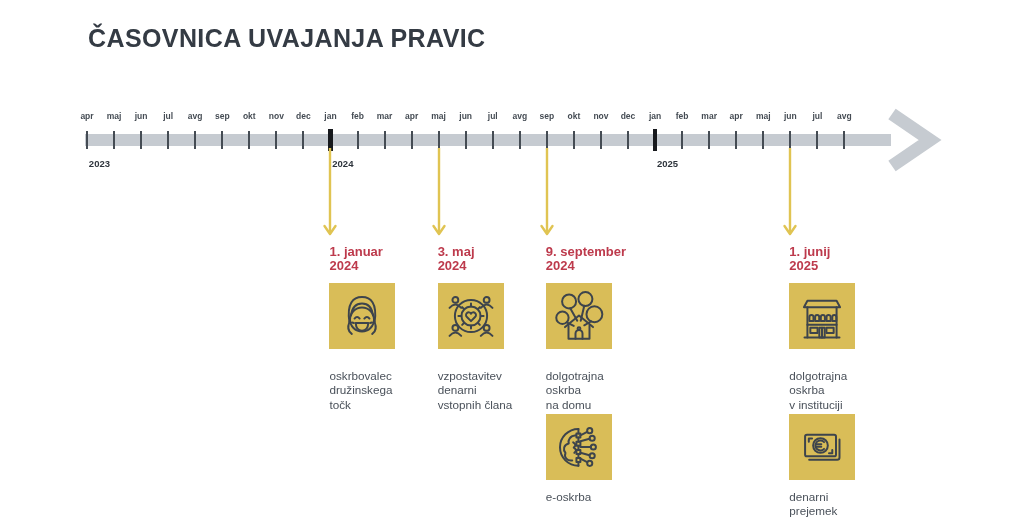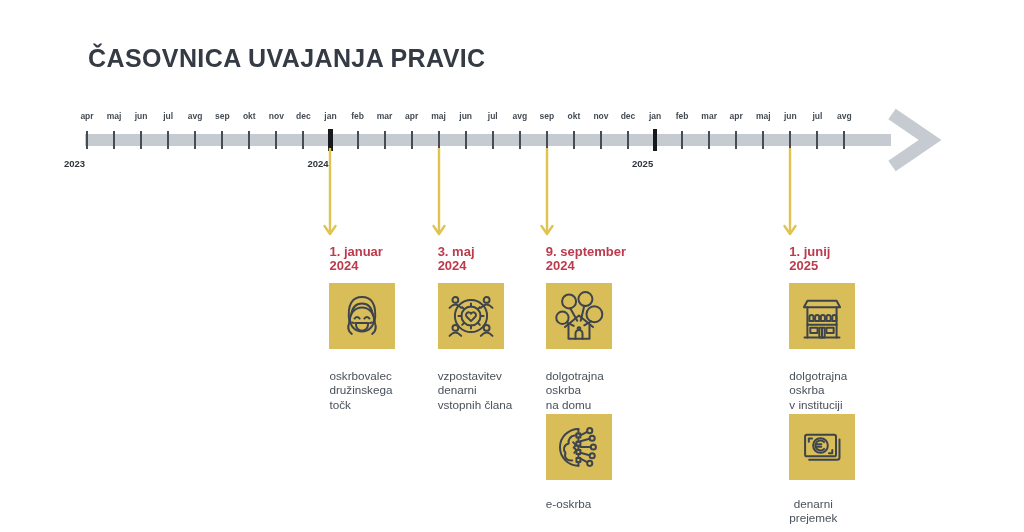--- a/index.html
+++ b/index.html
@@ -1,39 +1,39 @@
 <!DOCTYPE html>
 <html style="--gold: #d9bd58; --red: #bd3a4c; --bar: #c6cbd1;"><head>
 <meta charset="utf-8">
 <style>
   html,body{margin:0;padding:0;background:#fff;}
   .stage{position:relative;width:1024px;height:532px;background:#ffffff;overflow:hidden;
          font-family:"Liberation Sans",sans-serif;}
-  .title{position:absolute;left:88px;top:44px;margin:0;font-size:25px;font-weight:bold;
+  .title{position:absolute;left:88px;top:24px;margin:0;font-size:25px;font-weight:bold;
          letter-spacing:.4px;color:#343b44;}
   .month{position:absolute;top:111px;width:30px;margin-left:-15px;text-align:center;
          font-size:8.5px;font-weight:bold;color:#454c54;}
   .bar{position:absolute;left:85px;top:134px;width:806px;height:12px;background:var(--bar);}
   .tick{position:absolute;background:#454c54;}
   .tick.minor{top:131px;height:18px;width:2px;margin-left:-1px;}
   .tick.major{top:129px;height:22px;width:4.5px;margin-left:-2.25px;background:#17191d;}
-  .year{position:absolute;top:158px;width:46px;margin-left:-23px;text-align:left;
+  .year{position:absolute;top:158px;width:46px;margin-left:-23px;text-align:right;
         font-size:9.5px;font-weight:bold;color:#2e343c;}
   .head{position:absolute;left:886px;top:102px;}
   .evarrow{position:absolute;top:148px;width:16px;margin-left:-8px;height:92px;}
   .event{position:absolute;top:245px;width:120px;}
   .edate{position:absolute;left:0;top:0;font-size:13px;line-height:14px;font-weight:bold;
          color:var(--red);}
   .ibox{position:absolute;left:0;width:66px;height:66px;background:var(--gold);
         display:flex;align-items:center;justify-content:center;}
   .ibox.r1{top:38px;}
   .ibox.r2{top:169px;}
   .elabel{position:absolute;left:0;font-size:11.7px;line-height:14.4px;color:#4a515a;}
   .elabel.r1{top:124px;}
-  .elabel.r2{top:252px;text-align:center;}
+  .elabel.r2{top:245px;}
 </style>
 </head>
 <body>
 
 <div class="stage" id="stage">
   <h1 class="title">ČASOVNICA UVAJANJA PRAVIC</h1>
   <div id="timeline-layer">
       <div class="bar"></div>
       <div class="month" style="left: 87px;">apr</div>
       <div class="tick minor" style="left: 87px;"></div>

